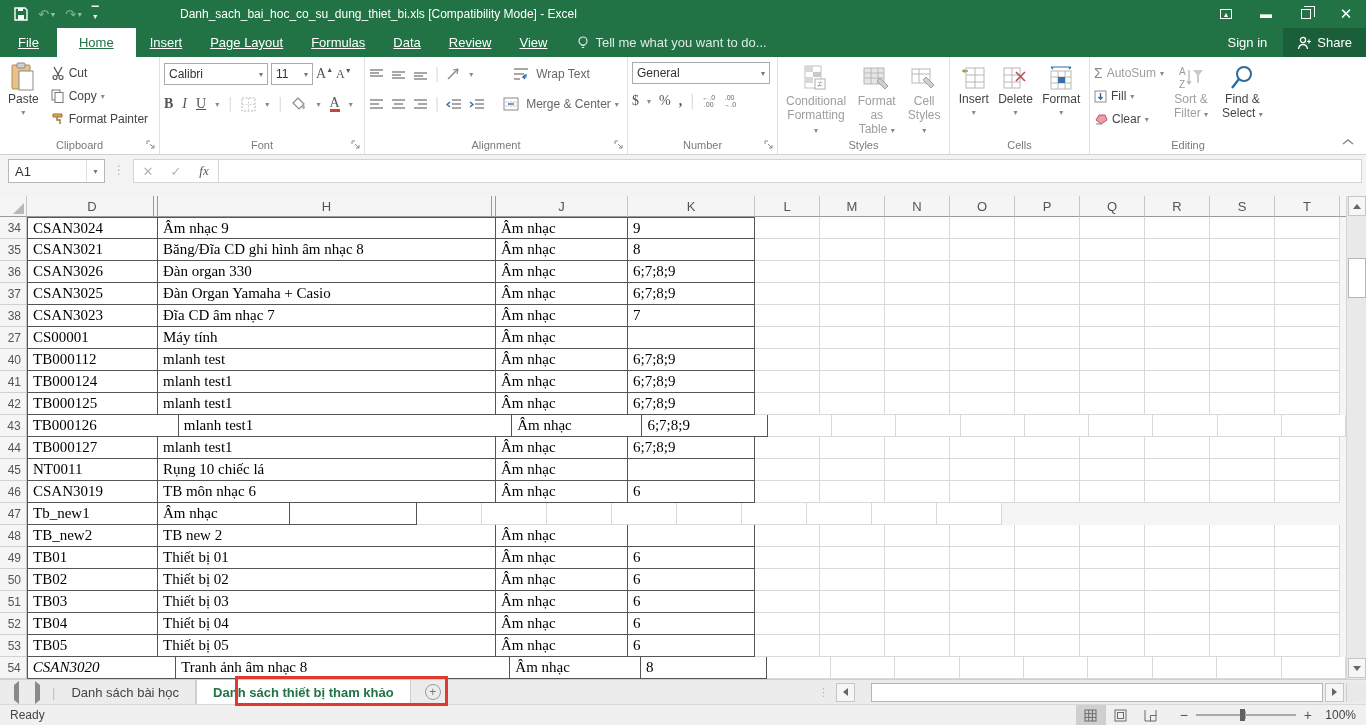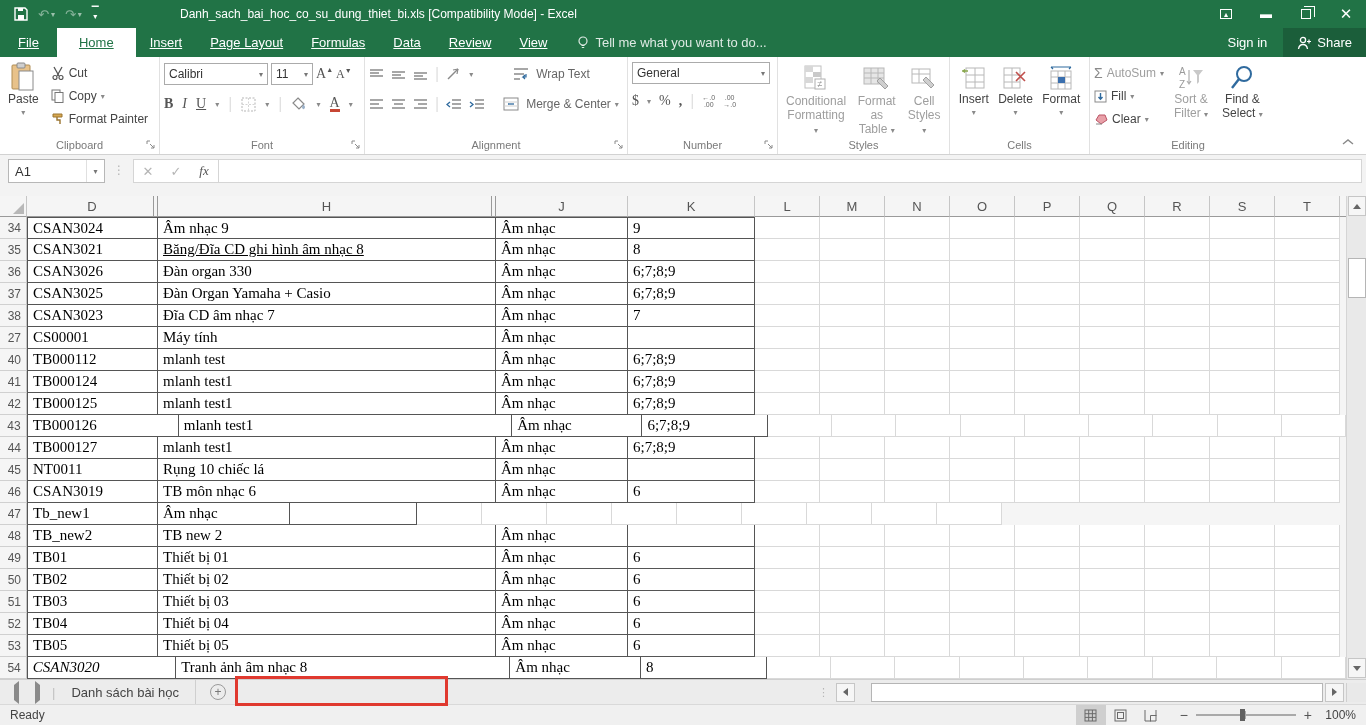--- a/index.html
+++ b/index.html
@@ -517,21 +517,21 @@
           <div class="cell plain" style="width: 65px;"></div>
           <div class="cell plain" style="width: 65px;"></div>
           <div class="cell plain" style="width: 65px;"></div>
           <div class="cell plain" style="width: 65px;"></div>
           <div class="cell plain" style="width: 65px;"></div>
           <div class="row-fill"></div>
         </div>
         <div class="grow">
           <div class="rownum">35</div>
           <div class="cell tbl" style="width: 131px; border-left: 1px solid rgb(85, 85, 85);">CSAN3021</div>
-          <div class="cell tbl" style="width: 338px; text-decoration: underline;">Băng/Đĩa CD ghi hình âm nhạc 8</div>
+          <div class="cell tbl" style="width: 338px;">Băng/Đĩa CD ghi hình âm nhạc 8</div>
           <div class="cell tbl" style="width: 132px;">Âm nhạc</div>
           <div class="cell tbl" style="width: 127px;">8</div>
           <div class="cell plain" style="width: 65px;"></div>
           <div class="cell plain" style="width: 65px;"></div>
           <div class="cell plain" style="width: 65px;"></div>
           <div class="cell plain" style="width: 65px;"></div>
           <div class="cell plain" style="width: 65px;"></div>
           <div class="cell plain" style="width: 65px;"></div>
           <div class="cell plain" style="width: 65px;"></div>
           <div class="cell plain" style="width: 65px;"></div>
@@ -874,20 +874,23 @@
   </div>
 
   <div id="tabbar" class="abs">
     <div class="navarrows">
       <span><span class="tri-left" style="border-right-color:#8a8a8a;"></span></span>
       <span><span class="tri-right" style="border-left-color:#8a8a8a;"></span></span>
     </div>
     <span class="tbsep">|</span>
     <div class="sheettab" style="border-left:none;">
       <span>Danh sách bài học</span>
+    </div>
+    <div class="sheettab active">
+      <span>Danh sách thiết bị tham khảo</span>
     </div>
     <div id="newsheet">
         <span class="circle">+</span>
       </div>
     <div id="hscroll-zone">
       <span class="hdots">⋮</span>
       <div class="hsc-btn">
           <span class="tri-left"></span>
         </div>
       <span id="htrack-gap"></span>

